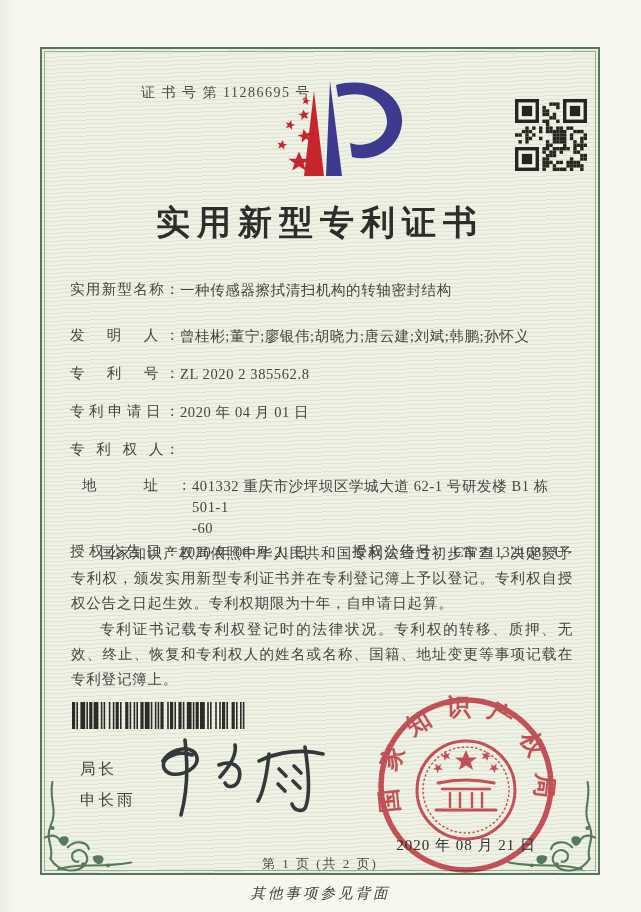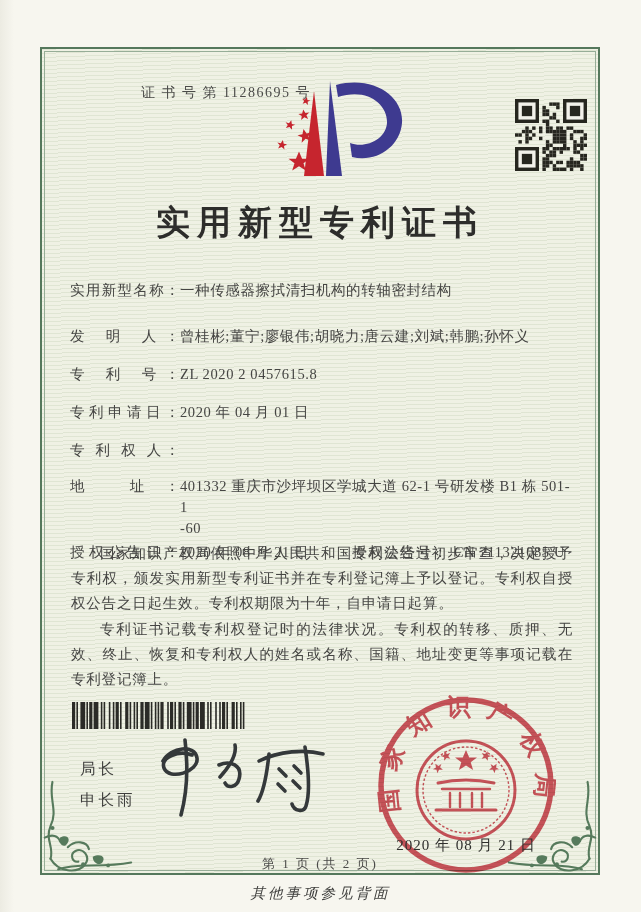--- a/index.html
+++ b/index.html
@@ -19,22 +19,22 @@
   .flourish.left{left:-3px;}
   .flourish.right{right:-3px;transform:scaleX(-1);}
   .cert-no{position:absolute;left:54px;top:35px;font-size:14px;letter-spacing:1.5px;color:#4a4a48;margin-left:45px;}
   .logo{position:absolute;left:212px;top:30px;width:160px;height:118px;}
   .qr{position:absolute;left:473px;top:50px;width:72px;height:72px;}
   .title{position:absolute;left:0;right:0;top:151px;text-align:center;
          font-size:34px;font-weight:bold;letter-spacing:7px;color:#2d2d2b;}
   .fields{position:absolute;left:28px;right:22px;top:229px;font-size:14.5px;color:#454543;}
   .row{display:flex;line-height:24px;margin-bottom:14px;}
   .row.first{margin-bottom:22px;}
-  .row.addr{line-height:21px;margin-bottom:1px;}
-  .flabel{flex:0 0 110px;text-align:justify;text-align-last:justify;letter-spacing:.5px;}
+  .row.addr{line-height:21px;margin-bottom:1px;margin-left:12px;}
+  .flabel{flex:0 0 110px;text-align:justify;text-align-last:justify;letter-spacing:.5px;font-family:Liberation Mono, monospace;}
   .fvalue{flex:1;white-space:pre-line;letter-spacing:.6px;}
   .pair1{display:flex;flex:0 0 282px;}
   .pair2{display:flex;flex:1;gap:6px;}
   .pair2 .flabel{flex:0 0 96px;}
   .paragraphs{position:absolute;left:28px;right:24px;top:491px;font-size:14.5px;
               line-height:25px;text-align:justify;color:#454543;letter-spacing:.8px;}
   .paragraphs p{margin:1px;text-indent:2em;}
   .barcode{position:absolute;left:30px;top:653px;width:176px;height:27px;}
   .director{position:absolute;left:38px;top:704px;font-size:15.5px;letter-spacing:3px;
             line-height:31px;color:#3e3e3c;}
@@ -248,21 +248,21 @@
       <div class="row first">
         <span class="flabel">实用新型名称：</span>
         <span class="fvalue">一种传感器擦拭清扫机构的转轴密封结构</span>
       </div>
       <div class="row">
         <span class="flabel">发 明 人：</span>
         <span class="fvalue">曾桂彬;董宁;廖银伟;胡晓力;唐云建;刘斌;韩鹏;孙怀义</span>
       </div>
       <div class="row">
         <span class="flabel">专 利 号：</span>
-        <span class="fvalue">ZL 2020 2 0457615.8</span>
+        <span class="fvalue">ZL 2020 2 385562.8</span>
       </div>
       <div class="row">
         <span class="flabel">专利申请日：</span>
         <span class="fvalue">2020 年 04 月 01 日</span>
       </div>
       <div class="row">
         <span class="flabel">专 利 权 人：</span>
       </div>
       <div class="row addr">
         <span class="flabel">地 址：</span>

